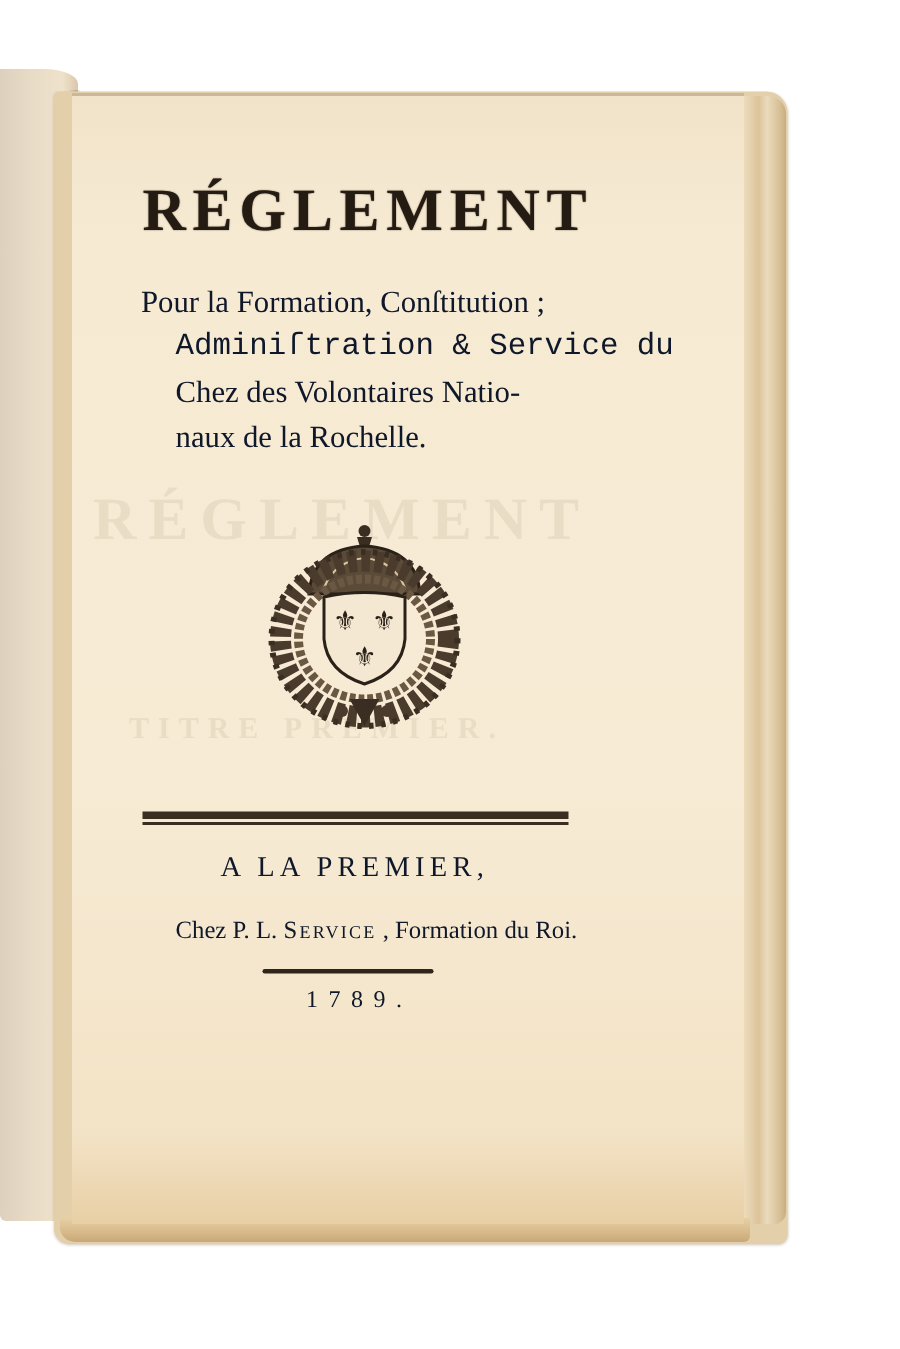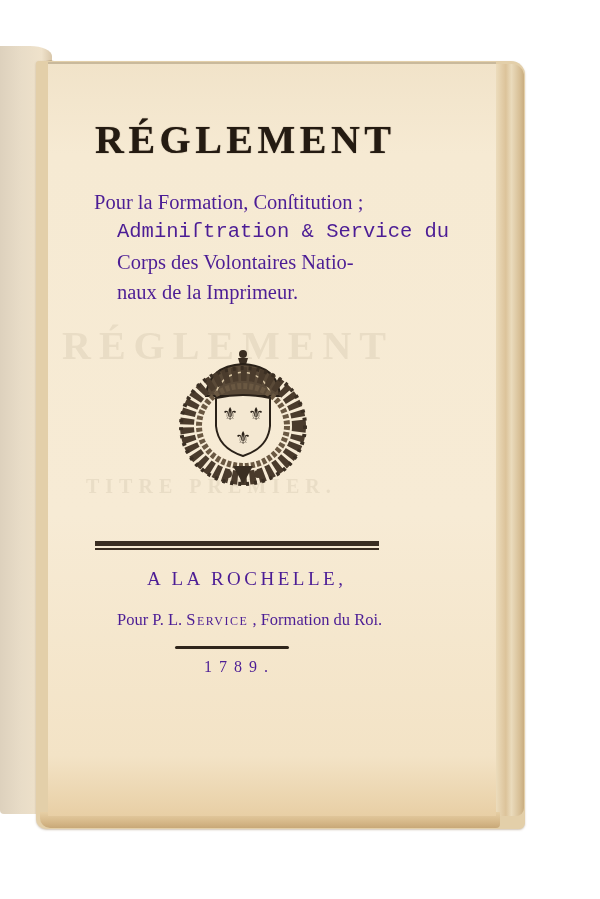--- a/index.html
+++ b/index.html
@@ -34,21 +34,21 @@
   }
   .bottom-edge {
     position:absolute; left:40px; top:812px; width:460px; height:16px;
     background:linear-gradient(180deg,#e6cfa5 0%,#d7b98a 60%,#c8a878 100%);
     border-radius:0 0 4px 10px;
   }
   .showthrough { position:absolute; color:rgba(120,100,70,.10); white-space:nowrap;font-weight:bold; }
   .st-title { left:62px; top:322px; font-size:40px; font-weight:bold; letter-spacing:8px; }
   .st-titre { left:86px; top:475px; font-size:20px; letter-spacing:6px; }
 
-  .text { position:absolute; color:#4c1d95; white-space:nowrap; }
+  .text { position:absolute; color:#0f172a; white-space:nowrap; }
   .title {
     left:95px; top:116px; font-size:40px; font-weight:bold; letter-spacing:4.5px;
     font-family:"Liberation Serif","DejaVu Serif",serif; color:#241b12;
     text-shadow:0 0 1px #5a4a3a;
   }
   .subtitle { font-size:20.5px; line-height:28px; }
   .sub1 { left:94px; top:188px; }
   .sub2 { left:117px; top:218px;font-family:Liberation Mono, monospace; }
   .sub3 { left:117px; top:248px; }
   .sub4 { left:117px; top:278px; }
@@ -75,22 +75,22 @@
 <div class="page">
 </div>
 
 <div class="showthrough st-title">RÉGLEMENT</div>
 <div class="showthrough st-titre">TITRE PREMIER.</div>
 
 <div class="text title">RÉGLEMENT</div>
 
 <div class="text subtitle sub1">Pour la Formation, Conſtitution ;</div>
 <div class="text subtitle sub2">Adminiſtration &amp; Service du</div>
-<div class="text subtitle sub3">Corps des Volontaires Natio-</div>
-<div class="text subtitle sub4">naux de la Imprimeur.</div>
+<div class="text subtitle sub3">Chez des Volontaires Natio-</div>
+<div class="text subtitle sub4">naux de la Rochelle.</div>
 
 <div class="emblem">
   <svg width="130" height="138" viewBox="0 0 130 138">
 
     <circle cx="65" cy="6" r="4" fill="#3a2e22"></circle>
     <path d="M60 10 L70 10 L67 20 L63 20 Z" fill="#3a2e22"></path>
 
     <path d="M28 48 Q30 18 65 16 Q100 18 102 48 Z" fill="#5a4a38" stroke="#2a2118" stroke-width="2"></path>
     <path d="M38 44 Q45 26 65 24 Q85 26 92 44" fill="none" stroke="#d8c6a4" stroke-width="1.5"></path>
 
@@ -106,19 +106,19 @@
 
     <path d="M55 118 L65 136 L75 118 Z" fill="#3a2e22"></path>
     <circle cx="50" cy="126" r="4" fill="#4a3b2c"></circle>
     <circle cx="80" cy="126" r="4" fill="#4a3b2c"></circle>
   </svg>
 </div>
 
 <div class="rule-thick"></div>
 <div class="rule-thin"></div>
 
-<div class="text place">A LA ROCHELLE,</div>
+<div class="text place">A LA PREMIER,</div>
 
-<div class="text printer"><span>Pour P. L. </span><span class="sc">Service</span><span> , Formation du Roi.</span></div>
+<div class="text printer"><span>Chez P. L. </span><span class="sc">Service</span><span> , Formation du Roi.</span></div>
 
 <div class="rule-short"></div>
 
 <div class="text year">1789.</div>
 
 </body></html>

